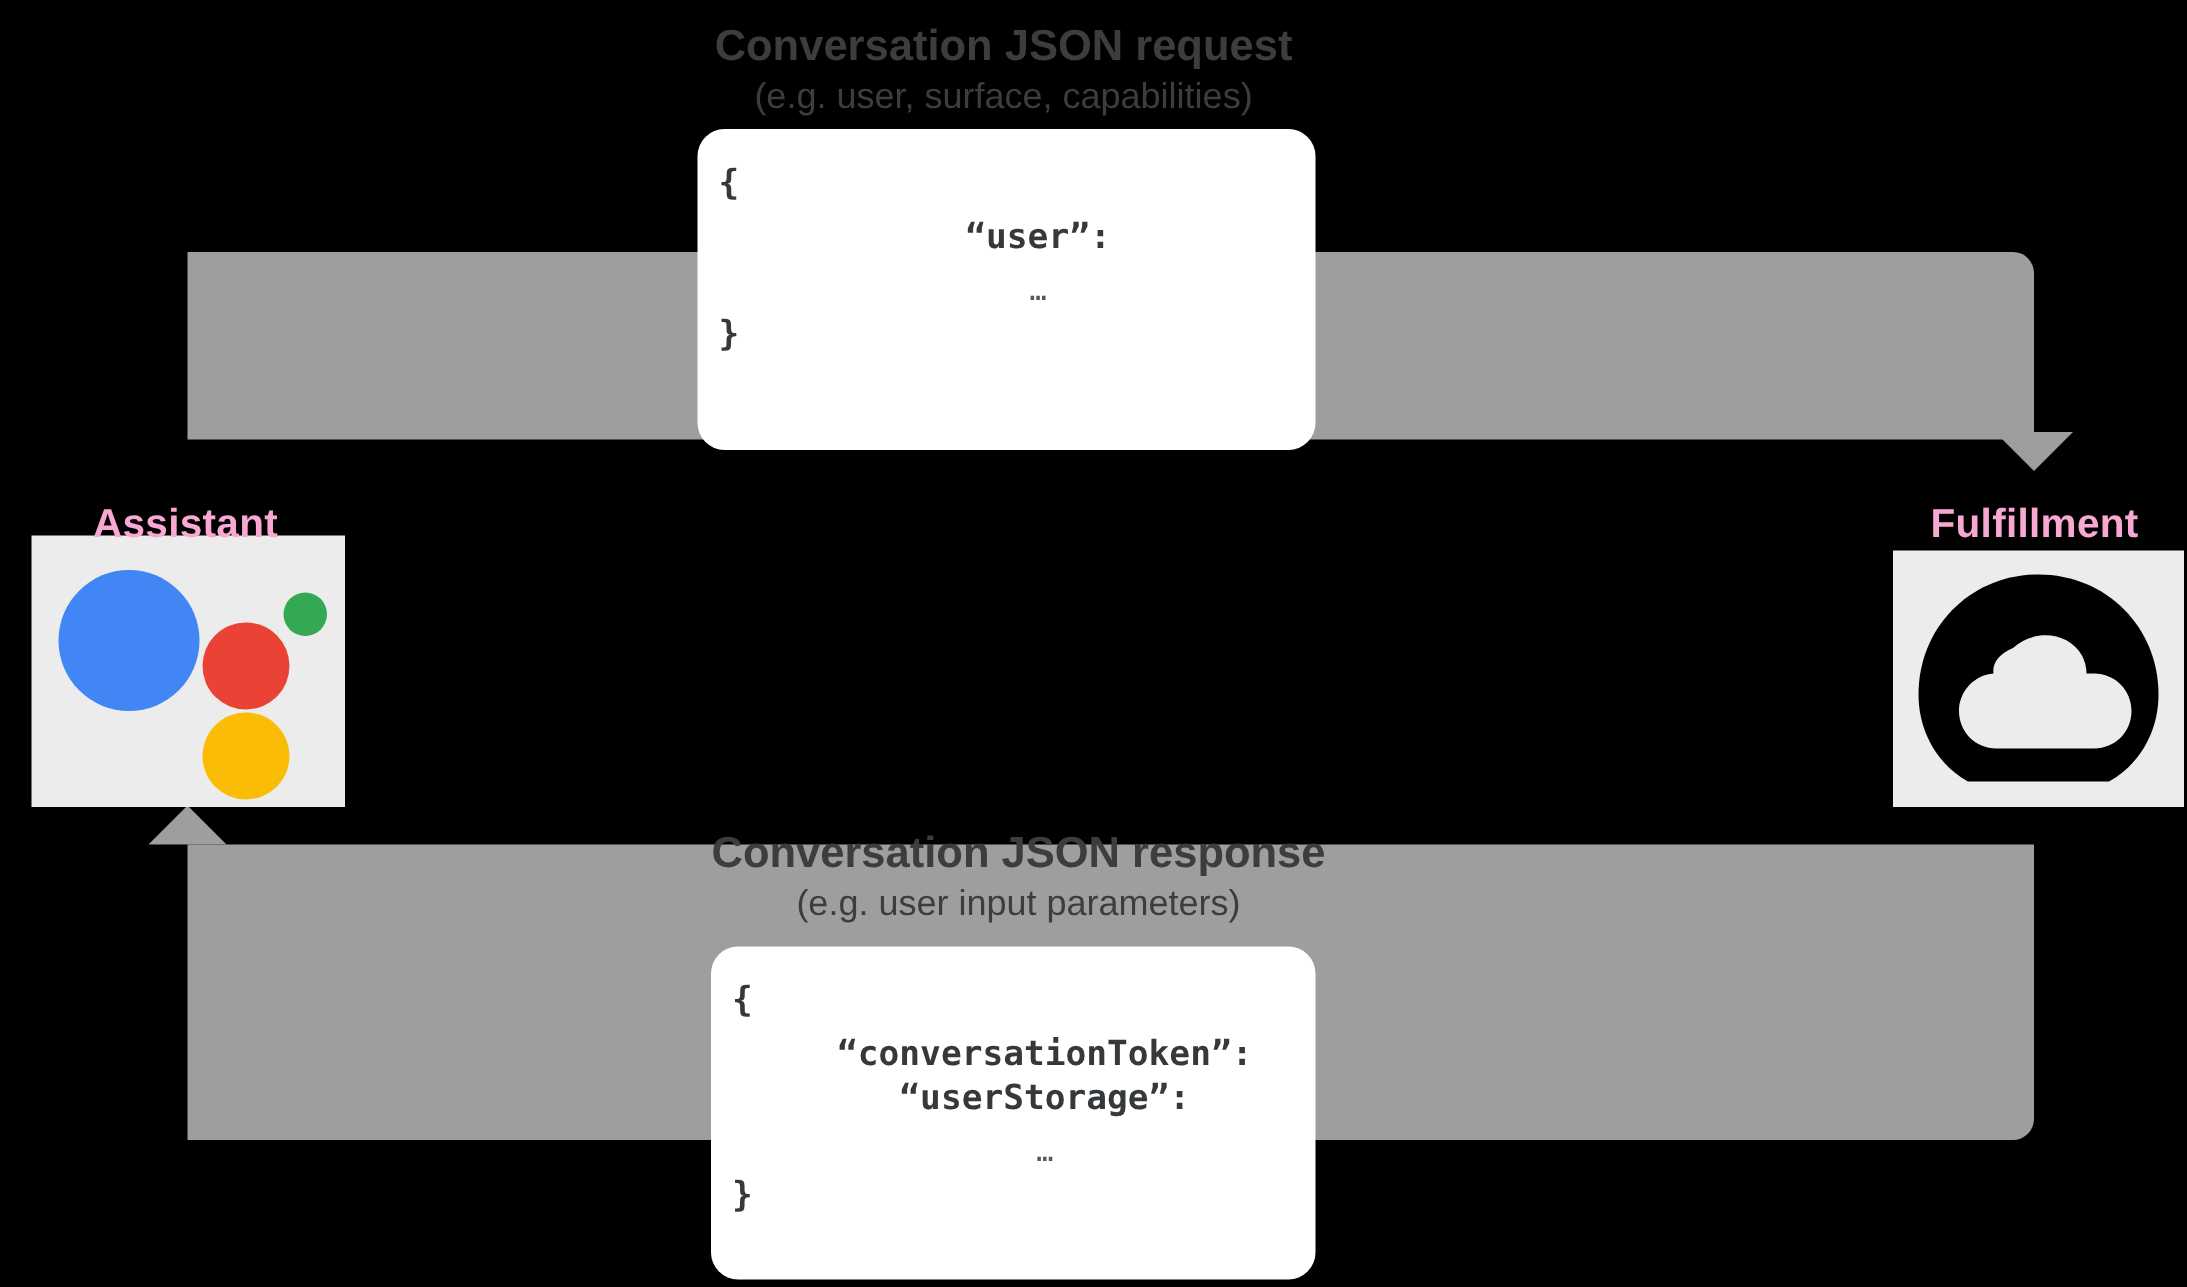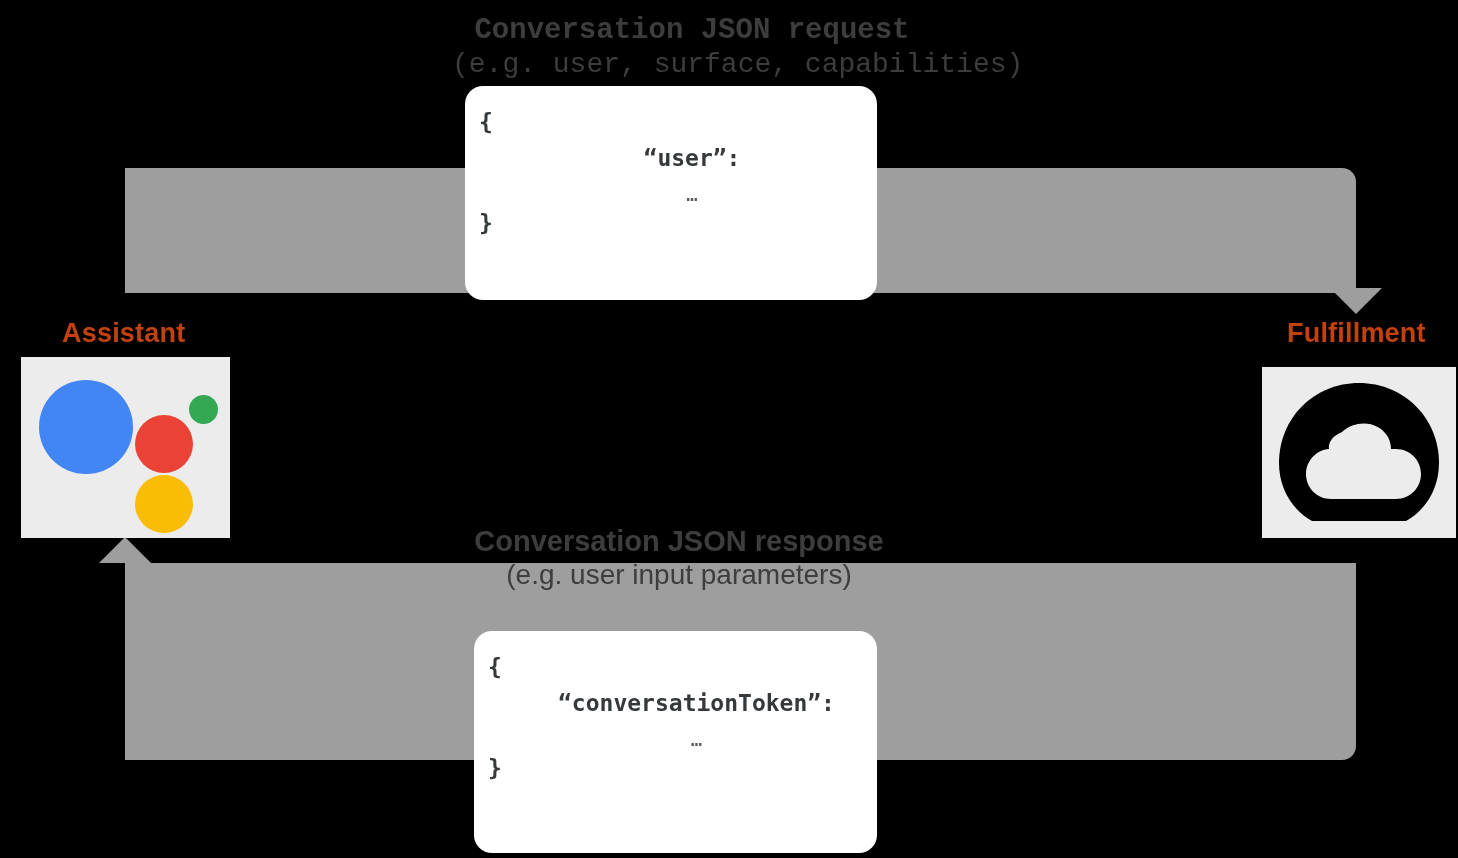--- a/index.html
+++ b/index.html
@@ -99,50 +99,51 @@
     left: 12px;
     top: 10px;
     width: 170px;
     height: 150px;
   }
   #cloud-icon-wrap svg { display: block; width: 100%; height: 100%; }
 
   
   .endpoint-label {
     position: absolute;
-    color: #c2410c;
+    color: #f9a8d4;
     font-size: 27px;
     font-weight: 700;
     letter-spacing: 0.2px;
     white-space: nowrap;
+    margin-top: 16px;
   }
   #assistant-label   { left: 62px;   top: 318px; }
   #fulfillment-label { left: 1287px; top: 318px; }
 
   
   .caption {
     position: absolute;
     text-align: center;
     color: #3d3d3d;
     white-space: nowrap;
   }
   .caption .cap-title {
     display: block;
     font-size: 29px;
     font-weight: 700;
     line-height: 34px;
   }
   .caption .cap-sub {
     display: block;
-    font-size: 28px;
+    font-size: 24px;
     font-weight: 400;
     line-height: 34px;
   }
-  #caption-request  { left: 452px; top: 14px;  width: 480px; font-family: Liberation Mono, monospace; }
-  #caption-response { left: 439px; top: 524px; width: 480px; }
+  #caption-request  { left: 429px; top: 14px;  width: 480px; }
+  #caption-response { left: 439px; top: 552px; width: 480px; }
 
   
   .json-card {
     position: absolute;
     background: #ffffff;
     border-radius: 18px;
     box-sizing: border-box;
     padding: 22px 0 22px 0;
     font-family: "DejaVu Sans Mono", "Liberation Mono", monospace;
     color: #36393b;
@@ -203,18 +204,19 @@
 
   <div class="caption" id="caption-response">
     <span class="cap-title">Conversation JSON response</span>
     <span class="cap-sub">(e.g. user input parameters)</span>
   </div>
 
   <div class="json-card" id="json-response">
     <div class="json-line">{</div>
     <div class="sp-sm"></div>
     <div class="json-line indent">“conversationToken”:</div>
+    <div class="json-line indent">“userStorage”:</div>
     <div class="sp-sm"></div>
     <div class="json-line indent ellipsis">…</div>
     <div class="json-line">}</div>
   </div>
 
 </div>
 
 </body></html>

